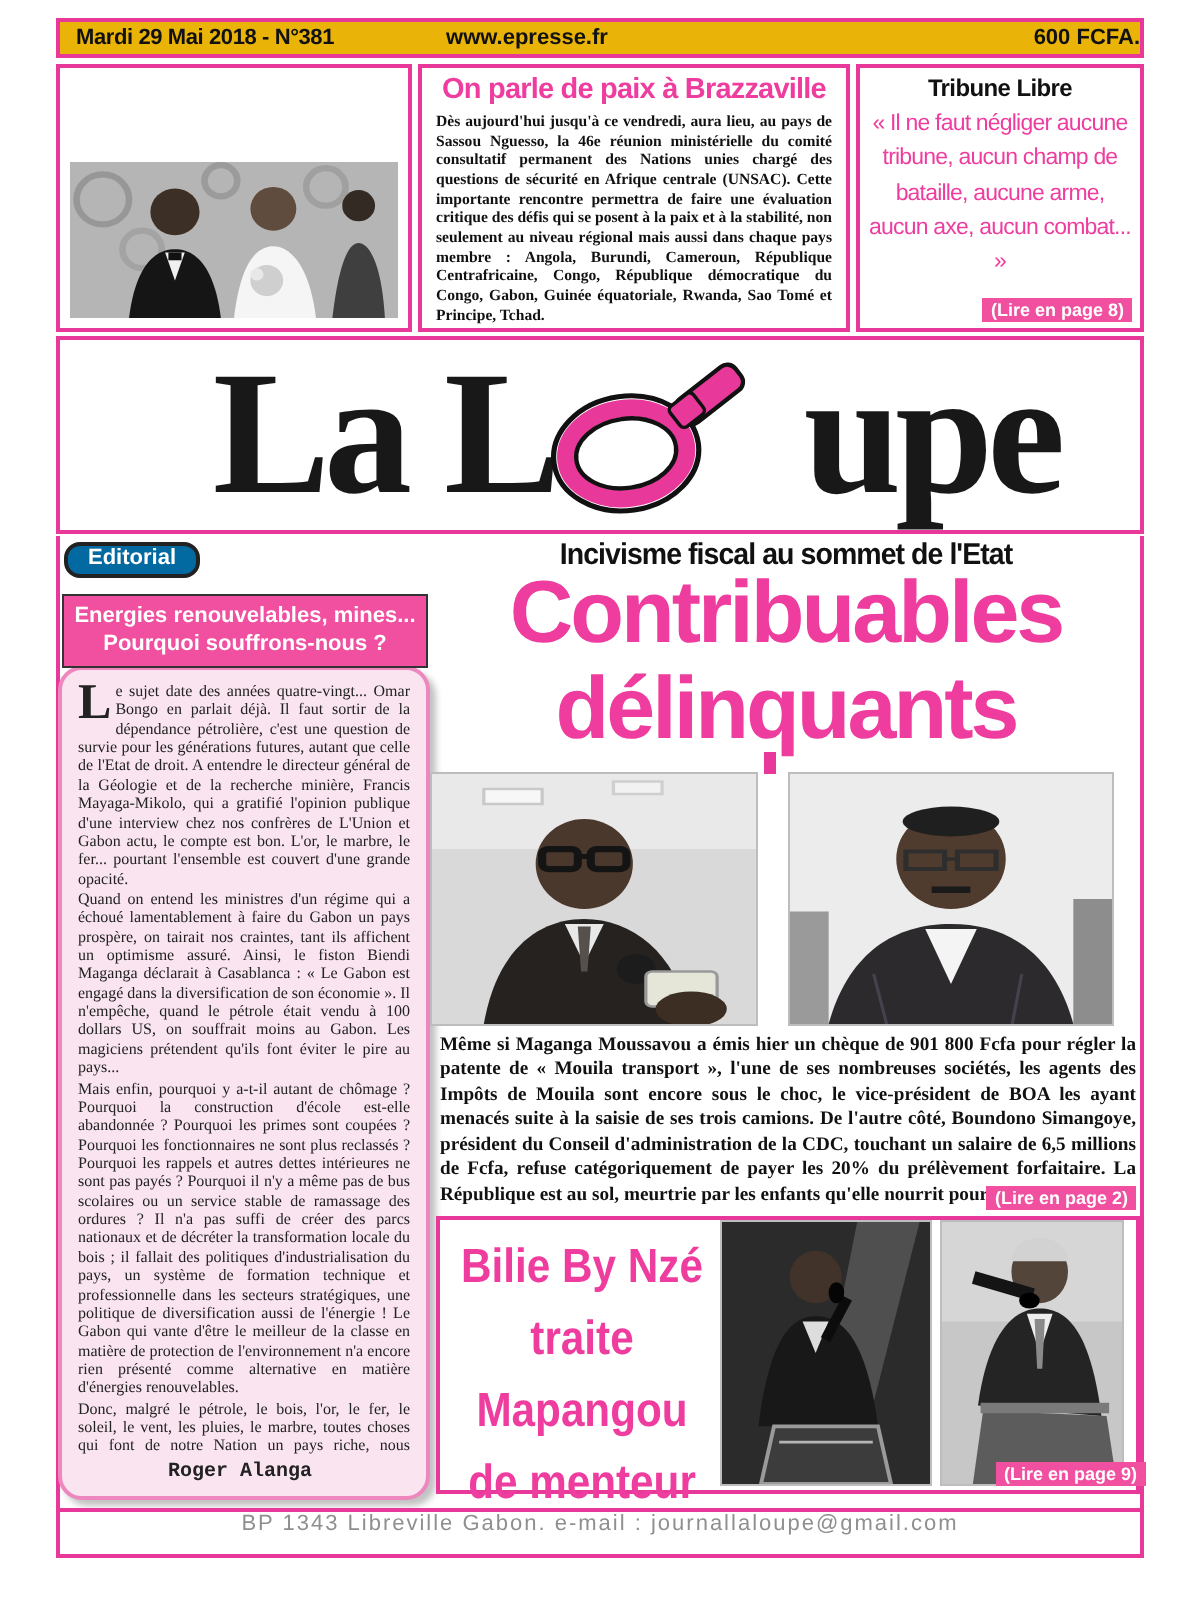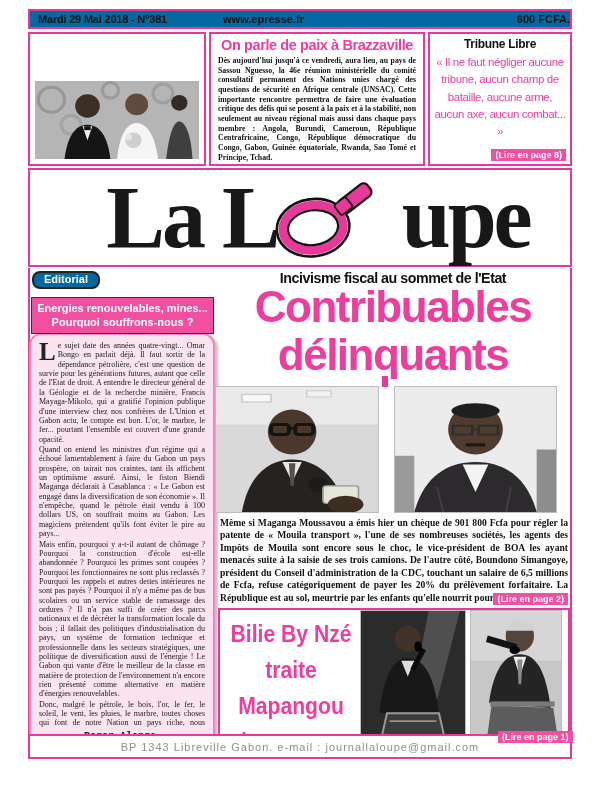--- a/index.html
+++ b/index.html
@@ -1,21 +1,21 @@
 <!DOCTYPE html>
 <html><head>
 <meta charset="utf-8">
 <style>
   html,body{margin:0;padding:0;background:#fff;}
   .page{position:relative;width:600px;height:800px;background:#fff;overflow:hidden;
         font-family:"Liberation Serif",serif;color:#111;}
 
   
   .topbar{position:absolute;left:28px;top:9px;width:544px;height:20px;border:2px solid #e8399a;
-          box-sizing:border-box;display:flex;align-items:center;background:#0369a1;
+          box-sizing:border-box;display:flex;align-items:center;background:#eab308;
           font-family:"Liberation Sans",sans-serif;font-weight:bold;font-size:11px;}
   .topbar .date{margin-left:8px;letter-spacing:-0.2px;}
   .topbar .url{margin-left:56px;}
   .topbar .price{margin-left:auto;}
 
   
   .hdr-box{position:absolute;top:32px;height:134px;border:2px solid #e8399a;box-sizing:border-box;
            background:#fff;overflow:hidden;}
   .wishes{left:28px;width:178px;}
   .wishes-title{color:#ee3d9e;font-family:"Liberation Sans",sans-serif;font-weight:bold;
@@ -88,22 +88,22 @@
   .bottom-box{position:absolute;left:218px;top:608px;width:352px;height:139px;border:2px solid #e8399a;
               box-sizing:border-box;background:#fff;}
   .bottom-headline{position:absolute;left:0;top:6px;width:142px;text-align:center;color:#ee3d9e;
                    font-family:"Liberation Sans",sans-serif;font-weight:bold;font-size:24px;
                    line-height:1.5;transform:scaleX(0.88);transform-origin:50% 0;}
   .photo-3{left:360px;top:610px;width:106px;height:133px;}
   .photo-4{left:470px;top:610px;width:92px;height:133px;}
   .bottom-badge{position:absolute;left:498px;top:731px;z-index:4;}
 
   
-  .footer{position:absolute;left:28px;top:734px;width:544px;height:25px;border:2px solid #e8399a;
-          box-sizing:border-box;background:#fff;display:flex;align-items:center;justify-content:center;
+  .footer{position:absolute;left:28px;top:754px;width:544px;height:25px;border:2px solid #e8399a;
+          box-sizing:border-box;background:#fff;display:flex;justify-content:center;
           font-family:"Liberation Sans",sans-serif;font-size:11px;letter-spacing:1px;color:#8f8f8f;}
 </style>
 </head>
 <body>
 
 <div class="page">
 
   <div class="topbar">
     <span class="date">Mardi 29 Mai 2018  -  N°381</span>
     <span class="url">www.epresse.fr</span>
@@ -250,19 +250,19 @@
       <path d="M14,70 C18,42 28,33 38,33 C50,33 58,44 62,74 Z" fill="#242424"></path>
       <polygon points="33,35 43,35 38,50" fill="#eeeeee"></polygon>
       <polygon points="36,37 40,37 39,56 37,56" fill="#8a8a8a"></polygon>
       <rect x="12" y="22" width="24" height="5" transform="rotate(16 24 24)" fill="#141414"></rect>
       <ellipse cx="34" cy="30" rx="4" ry="3" fill="#000"></ellipse>
       <polygon points="16,72 64,74 68,100 12,100" fill="#5c5c5c"></polygon>
       <rect x="15" y="69" width="50" height="4" fill="#7a7a7a"></rect>
     </svg>
   </div>
 
-  <span class="badge bottom-badge">(Lire en page 1)</span>
+  <span class="badge bottom-badge">(Lire en page 9)</span>
 
   <div class="footer">
     <span>BP 1343 Libreville Gabon. e-mail : journallaloupe@gmail.com</span>
   </div>
 
 </div>
 
 </body></html>

